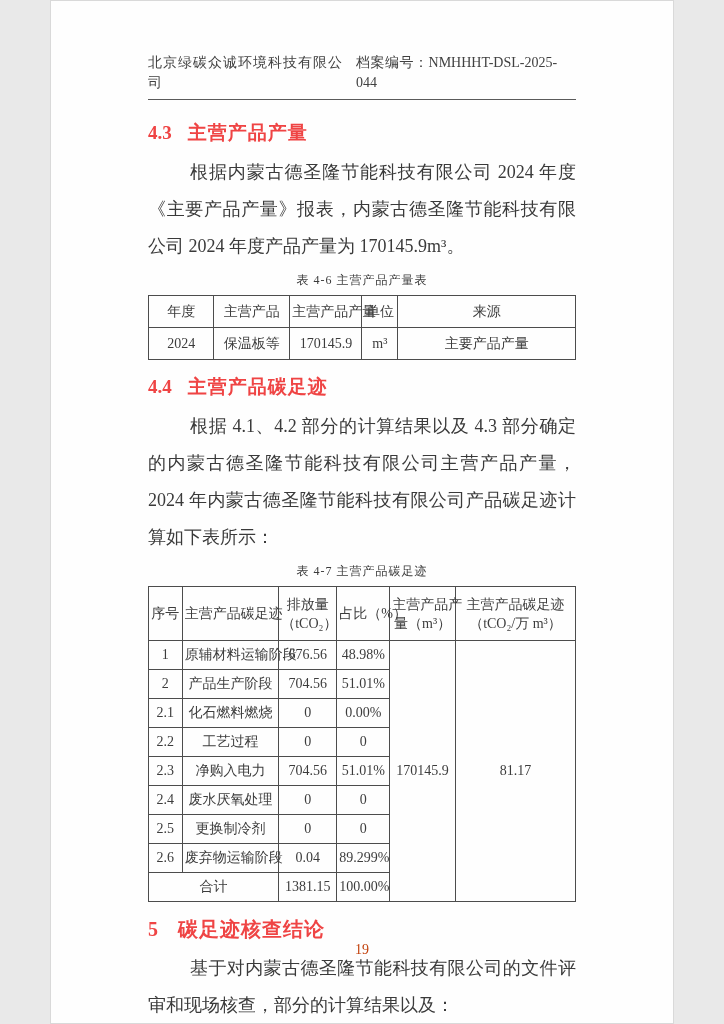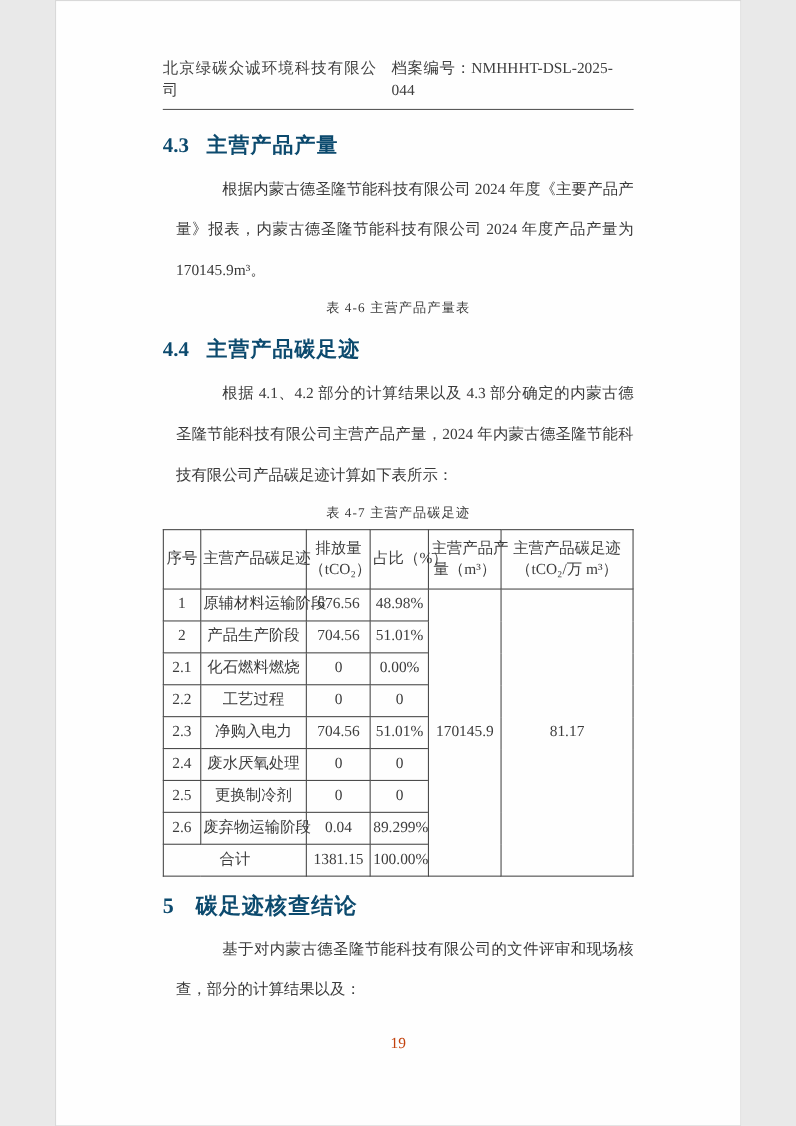--- a/index.html
+++ b/index.html
@@ -22,31 +22,31 @@
     font-size:14px;letter-spacing:1px;line-height:20px;color:#404040;
   }
   .archive{letter-spacing:0.5px;}
   .archive .num{font-weight:400;letter-spacing:0;}
   .header-rule{border-top:1.5px solid #5a5a5a;margin-top:6px;}
 
   
   .sec{
     display:flex;align-items:baseline;
     margin:14px 0 0 0;
-    font-size:19px;font-weight:bold;color:#0c4a6e;
+    font-size:19px;font-weight:bold;color:#ef4444;
     line-height:26px;letter-spacing:1px;
   }
   .sec .sec-num{margin-right:16px;letter-spacing:0;}
   .sec.big{font-size:20px;margin-top:14px;}
   .sec.big .sec-num{margin-right:20px;}
 
   
   .body-p{
-    margin:8px 0 0 12px;
-    font-size:14px;line-height:37px;
+    margin:8px 0 0 0;
+    font-size:18px;line-height:37px;
     text-align:justify;text-align-last:left;
     text-indent:42px;color:#3a3a3a;
   }
 
   
   .caption{
     margin-top:3px;
     text-align:center;font-size:12px;line-height:24px;color:#3a3a3a;
     letter-spacing:1px;
   }
@@ -78,20 +78,45 @@
     </div>
     <div class="header-rule"></div>
 
     <h2 class="sec" style="margin-top:20px;">
       <span class="sec-num">4.3</span>
       <span>主营产品产量</span>
     </h2>
     <p class="body-p">根据内蒙古德圣隆节能科技有限公司 2024 年度《主要产品产量》报表，内蒙古德圣隆节能科技有限公司 2024 年度产品产量为 170145.9m³。</p>
 
     <div class="caption">表 4-6  主营产品产量表</div>
+    <table class="t46">
+      <colgroup>
+        <col style="width:15.3%">
+          <col style="width:17.8%">
+          <col style="width:16.9%">
+          <col style="width:8.4%">
+          <col style="width:41.6%">
+      </colgroup>
+      <tbody>
+        <tr>
+          <td>年度</td>
+          <td>主营产品</td>
+          <td>主营产品产量</td>
+          <td>单位</td>
+          <td>来源</td>
+        </tr>
+        <tr>
+          <td>2024</td>
+          <td>保温板等</td>
+          <td>170145.9</td>
+          <td>m³</td>
+          <td>主要产品产量</td>
+        </tr>
+      </tbody>
+    </table>
 
     <h2 class="sec">
       <span class="sec-num">4.4</span>
       <span>主营产品碳足迹</span>
     </h2>
     <p class="body-p">根据 4.1、4.2 部分的计算结果以及 4.3 部分确定的内蒙古德圣隆节能科技有限公司主营产品产量，2024 年内蒙古德圣隆节能科技有限公司产品碳足迹计算如下表所示：</p>
 
     <div class="caption">表 4-7  主营产品碳足迹</div>
     <table class="t47">
       <colgroup>

